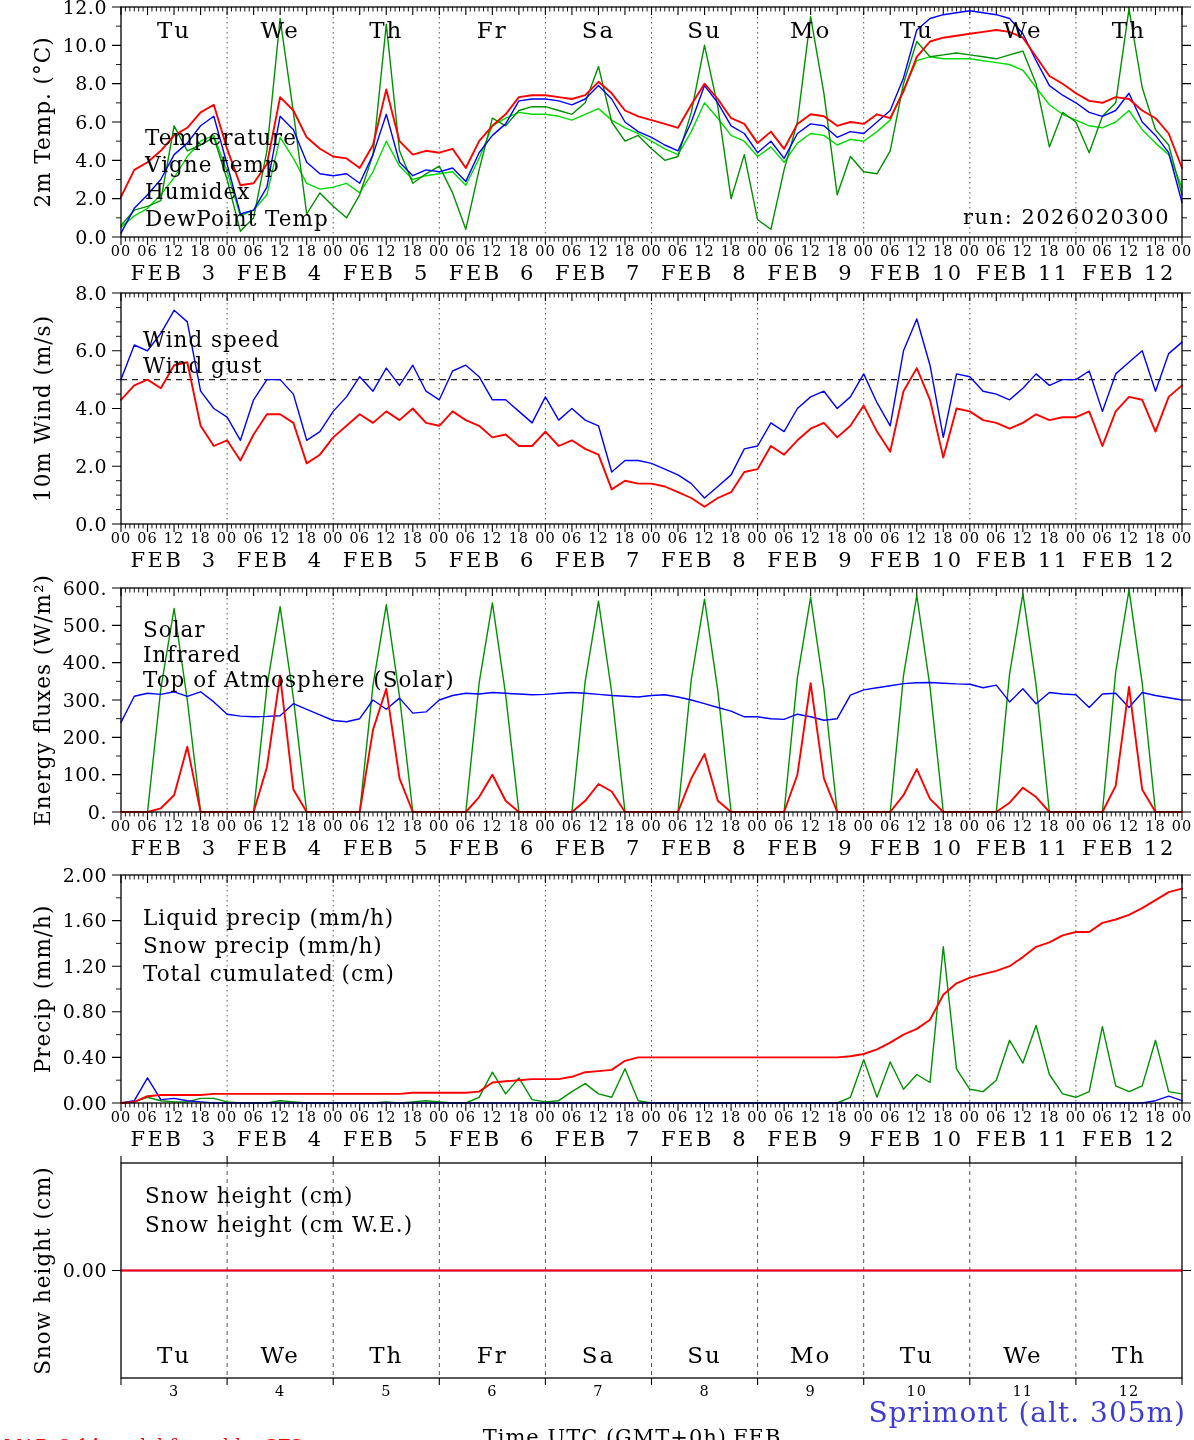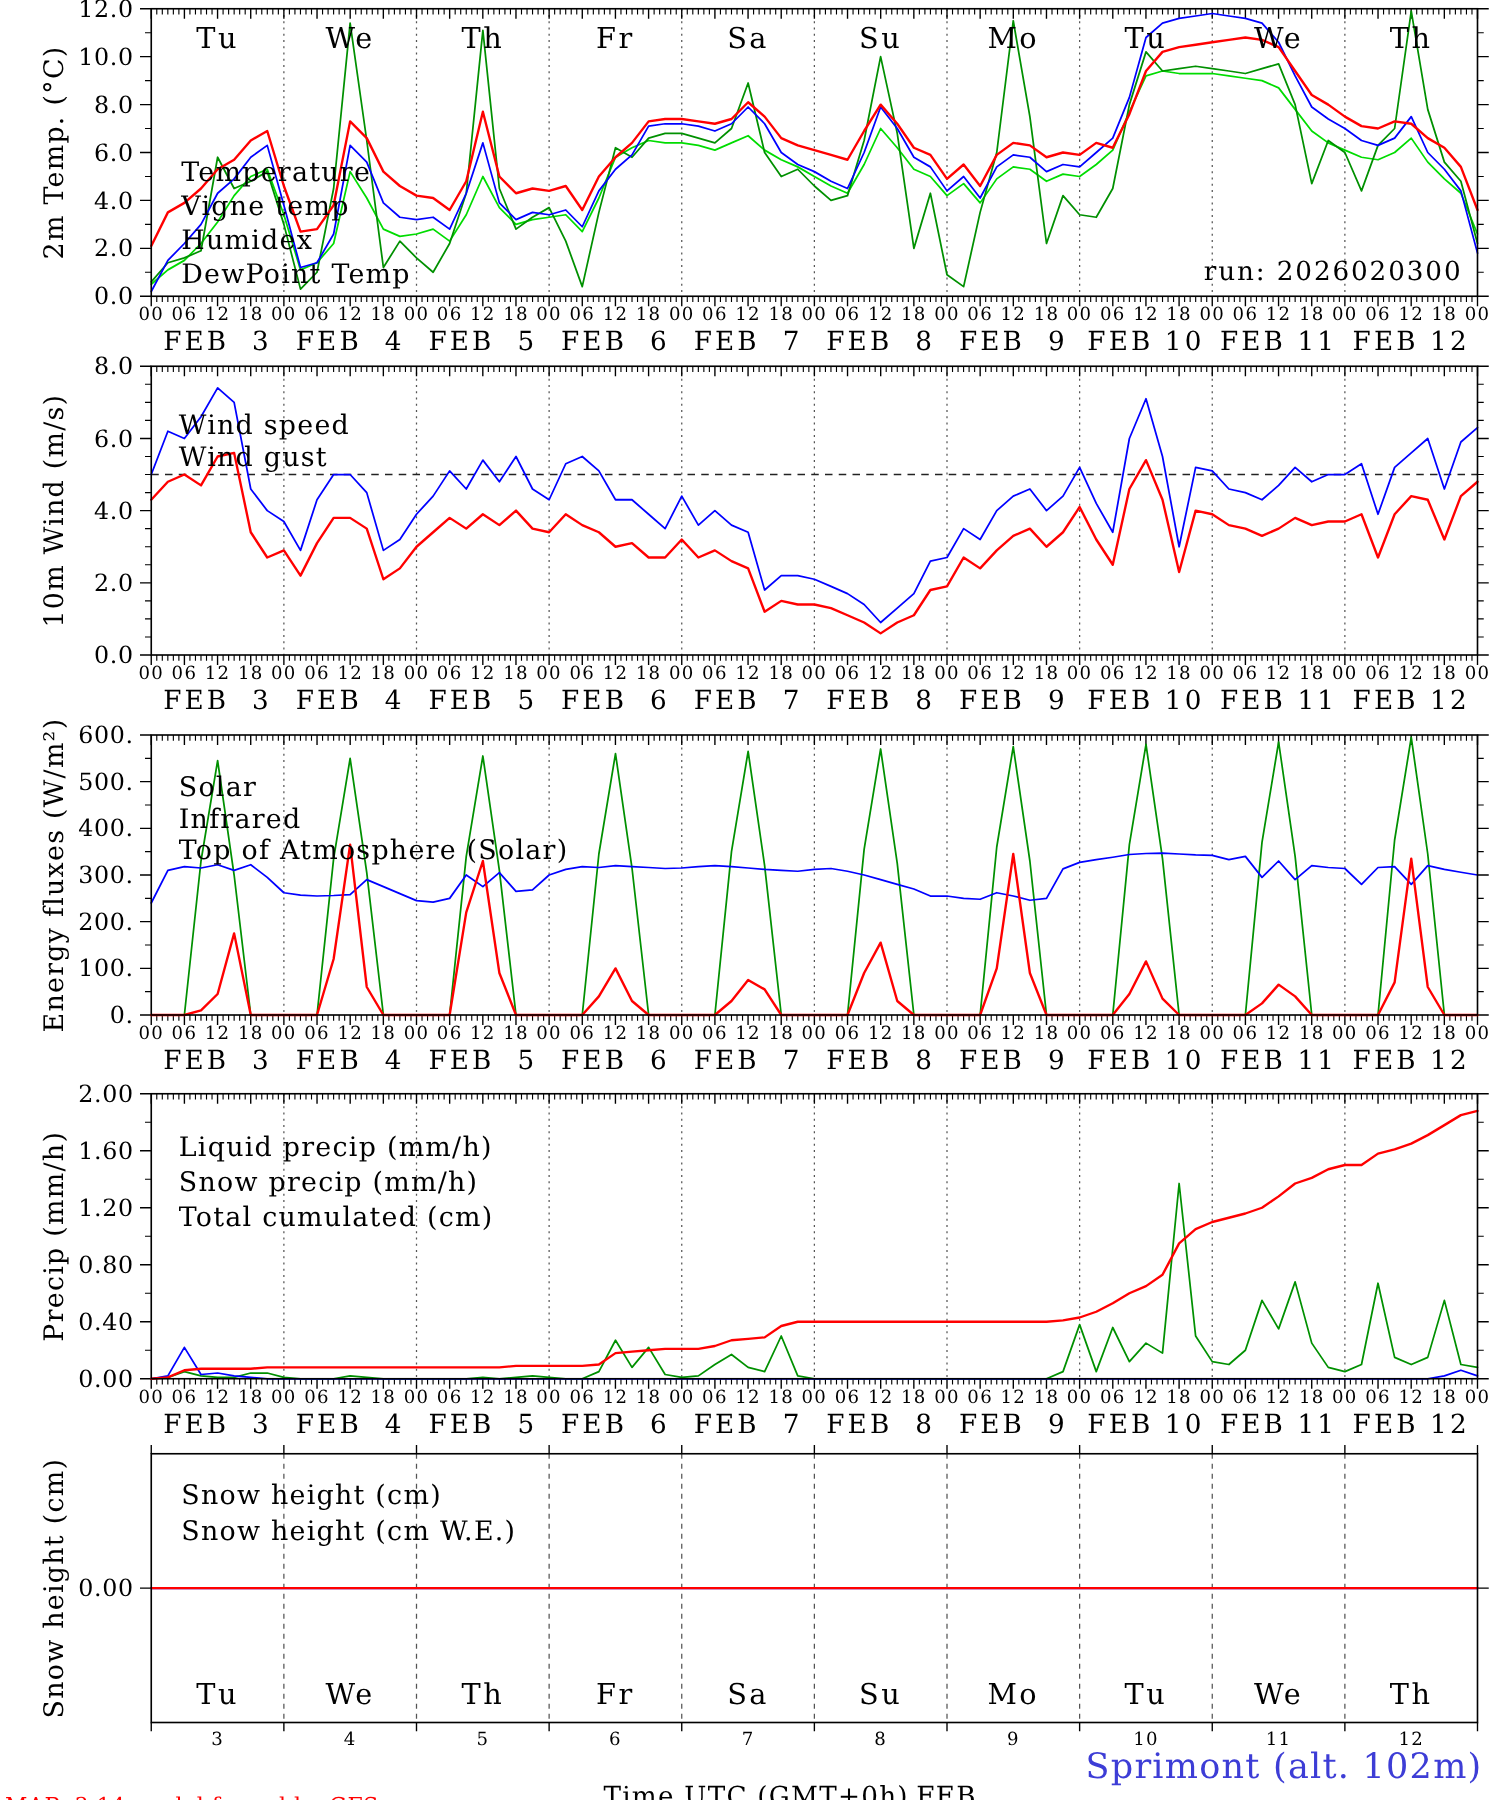--- a/index.html
+++ b/index.html
@@ -413,14 +413,14 @@
 
   <div id="credits" class="footer-text">
     <div>MARv3.14 model forced by GFS</div>
     
   </div>
 
   <div id="time-caption" class="footer-text">
     <span>Time UTC (GMT+0h)</span><span class="feb">FEB</span>
   </div>
 
-  <div id="location" class="footer-text">Sprimont (alt. 102m)</div>
+  <div id="location" class="footer-text">Sprimont (alt. 305m)</div>
 </div>
 
 </body></html>

